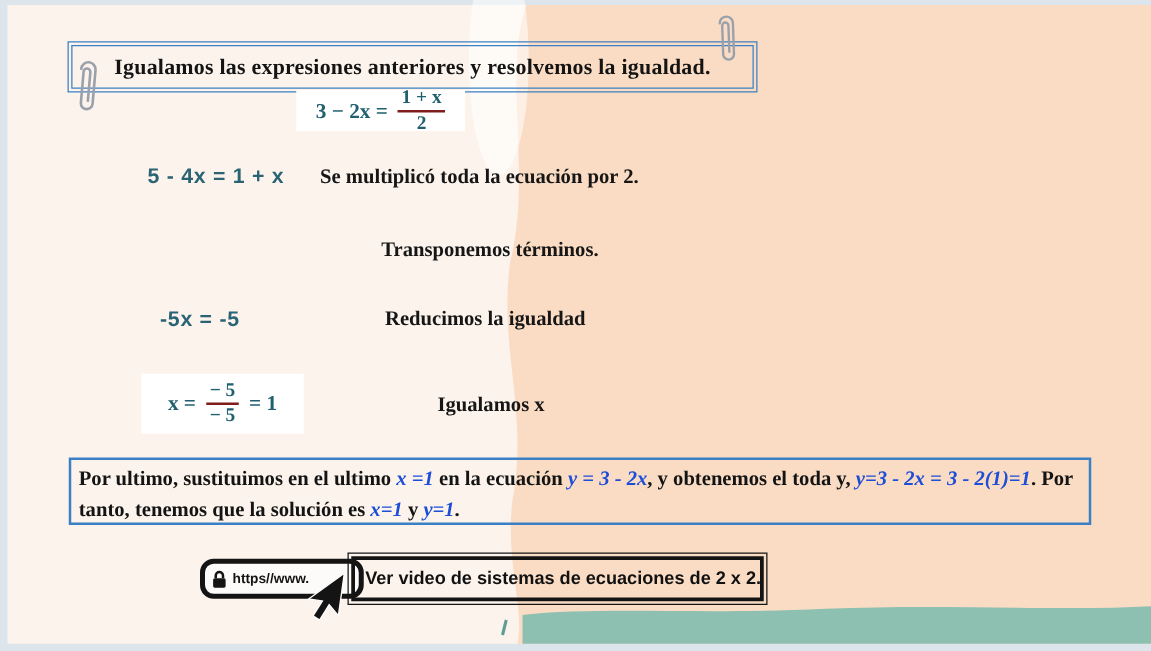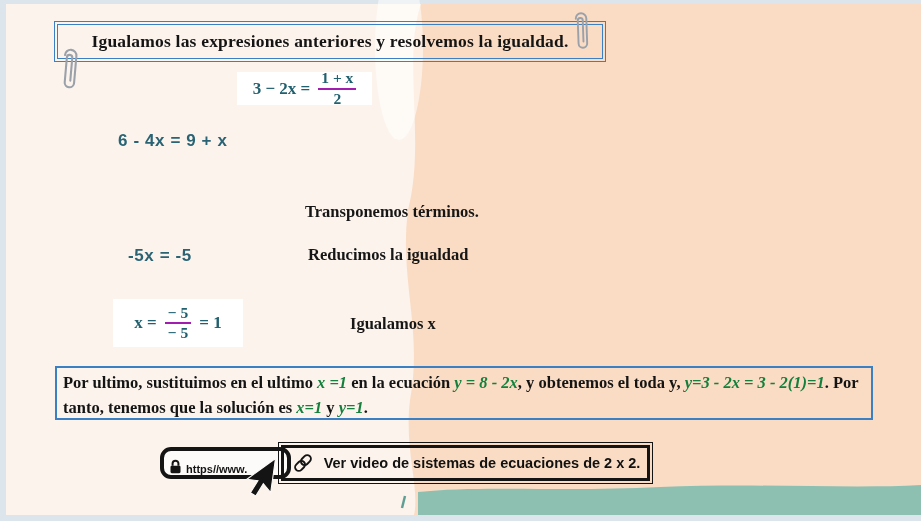--- a/index.html
+++ b/index.html
@@ -4,70 +4,70 @@
 <style>
   html,body{margin:0;padding:0;background:#b9c4cf;}
   .stage{
     position:relative;width:921px;height:521px;overflow:hidden;
     background:#dce4ec; 
     font-family:"Liberation Serif",serif;
   }
   .bg-art{position:absolute;left:0;top:0;}
   
   .title-box{
-    position:absolute;left:57px;top:24px;width:544px;height:33px;
+    position:absolute;left:57px;top:36px;width:544px;height:33px;
     border:1px solid #3b80c4;outline:1px solid #3b80c4;outline-offset:2px;
     display:flex;align-items:center;justify-content:center;
   }
   .title-box span{font-weight:bold;font-size:17.5px;color:#141414;letter-spacing:.2px;}
   .paperclip{position:absolute;}
   .clip-left{left:58px;top:44px;transform:rotate(5deg);}
   .clip-right{left:571px;top:8px;transform:rotate(-2deg);}
   .eq-box{
     position:absolute;background:#ffffff;display:flex;align-items:center;gap:8px;
     font-weight:bold;font-size:17px;color:#21606f;
   }
   .eq-main{left:237px;top:72px;width:135px;height:33px;justify-content:center;}
   .eq-final{left:113px;top:299px;width:130px;height:48px;justify-content:center;}
   .frac{display:inline-flex;flex-direction:column;align-items:center;line-height:1.05;font-size:15.5px;}
-  .frac .num{border-bottom:2px solid #a21caf;padding:0 3px 1px;}
+  .frac .num{border-bottom:2px solid #7f1d1d;padding:0 3px 1px;}
   .frac .den{padding-top:1px;}
   .eq-sans{
     position:absolute;font-family:"Liberation Sans",sans-serif;font-weight:bold;
     font-size:17px;color:#2a6374;letter-spacing:.6px;white-space:nowrap;
   }
   .eq1{left:118px;top:131px;}
   .eq2{left:101px;top:191px;}
   .eq3{left:128px;top:246px;}
   .note{
     position:absolute;font-weight:bold;font-size:16.5px;color:#161616;white-space:nowrap;
   }
   .note1{left:256px;top:131px;}
-  .note2{left:305px;top:202px;}
+  .note2{left:305px;top:190px;}
   .note3{left:308px;top:245px;}
   .note4{left:350px;top:314px;}
   
   .conclusion-box{
     position:absolute;left:55px;top:366px;width:818px;height:54px;box-sizing:border-box;
     border:2px solid #3b80c4;padding:2px 6px;
     font-weight:bold;font-size:16.5px;line-height:25px;color:#141414;
   }
-  .conclusion-box .m{font-style:italic;color:#15803d;}
+  .conclusion-box .m{font-style:italic;color:#1d4ed8;}
   
   .url-chip{
     position:absolute;left:160px;top:447px;width:131px;height:32px;box-sizing:border-box;
     border:4px solid #141414;border-radius:11px;background:#fdfbf9;
-    display:flex;align-items:flex-end;gap:3px;padding:0 4px;cursor:pointer;
+    display:flex;align-items:center;gap:3px;padding:0 4px;cursor:pointer;
   }
   .url-chip span{
     font-family:"Liberation Sans",sans-serif;font-weight:bold;font-size:11px;color:#141414;
   }
   .cursor-arrow{position:absolute;left:238px;top:455px;}
   .video-btn{
-    position:absolute;left:281px;top:445px;width:369px;height:36px;box-sizing:border-box;
+    position:absolute;left:281px;top:445px;width:330px;height:36px;box-sizing:border-box;
     border:3px solid #141414;outline:1px solid #141414;outline-offset:2px;background:transparent;
     display:flex;align-items:center;justify-content:center;gap:9px;cursor:pointer;text-align:right;
   }
   .video-btn span{
     font-family:"Liberation Sans",sans-serif;font-weight:bold;font-size:14.5px;color:#111;
     white-space:nowrap;
   }
 </style>
 </head>
 <body>
@@ -94,39 +94,40 @@
   </svg>
 
   <div class="eq-box eq-main">
     <span>3 − 2x =</span>
     <span class="frac">
       <span class="num">1 + x</span>
       <span class="den">2</span>
     </span>
   </div>
 
-  <div class="eq-sans eq1">6 - 4x = 9 + x</div>
+  <div class="eq-sans eq1">5 - 4x = 1 + x</div>
+  <div class="note note1">Se multiplicó toda la ecuación por 2.</div>
 
   <div class="note note2">Transponemos términos.</div>
 
   <div class="eq-sans eq3">-5x = -5</div>
   <div class="note note3">Reducimos la igualdad</div>
 
   <div class="eq-box eq-final">
     <span>x =</span>
     <span class="frac">
       <span class="num">− 5</span>
       <span class="den">− 5</span>
     </span>
     <span>= 1</span>
   </div>
   <div class="note note4">Igualamos x</div>
 
   <div class="conclusion-box">
-    <span>Por ultimo, sustituimos en el ultimo </span><span class="m">x =1</span><span> en la ecuación </span><span class="m">y = 8 - 2x</span><span>, y obtenemos el toda y, </span><span class="m">y=3 - 2x = 3 - 2(1)=1</span><span>. Por tanto, tenemos que la solución es </span><span class="m">x=1</span><span> y </span><span class="m">y=1</span><span>.</span>
+    <span>Por ultimo, sustituimos en el ultimo </span><span class="m">x =1</span><span> en la ecuación </span><span class="m">y = 3 - 2x</span><span>, y obtenemos el toda y, </span><span class="m">y=3 - 2x = 3 - 2(1)=1</span><span>. Por tanto, tenemos que la solución es </span><span class="m">x=1</span><span> y </span><span class="m">y=1</span><span>.</span>
   </div>
 
   <div class="url-chip">
     <svg width="15" height="17" viewBox="0 0 18 20">
       <path d="M5.5 9 V6.5 a3.5 3.5 0 0 1 7 0 V9" fill="none" stroke="#141414" stroke-width="2.4"></path>
       <rect x="3" y="9" width="12" height="9" rx="1.6" fill="#141414"></rect>
     </svg>
     <span>https//www.</span>
   </div>
 

